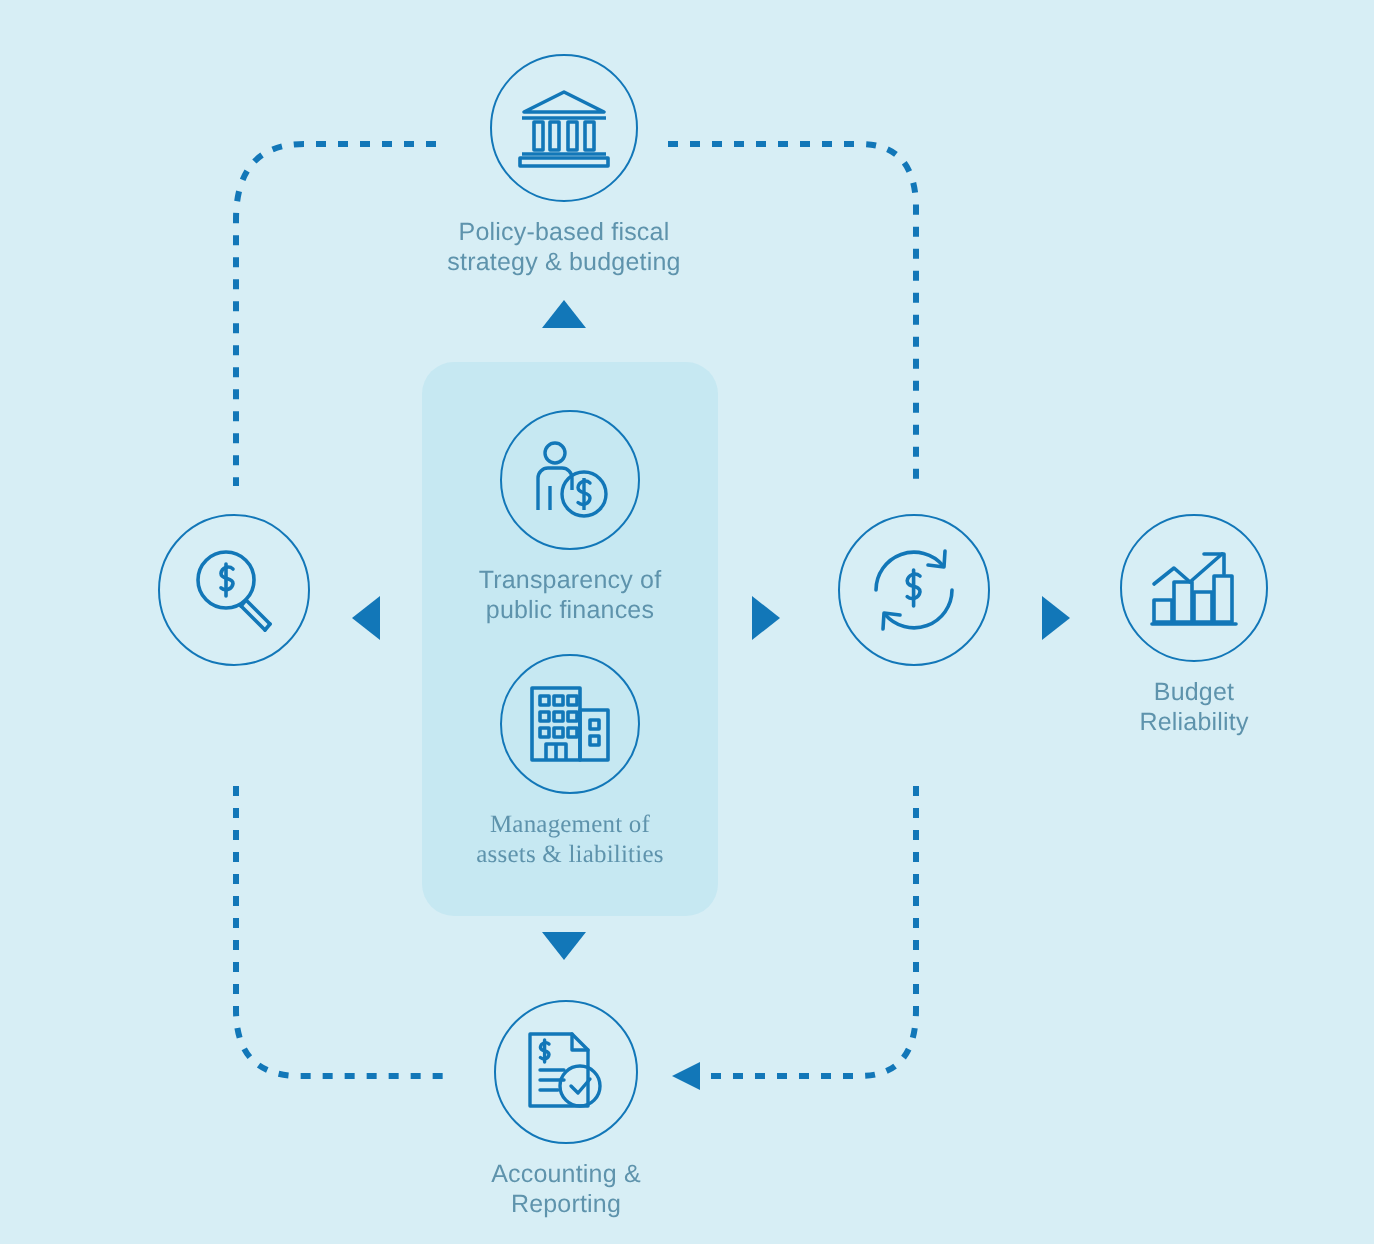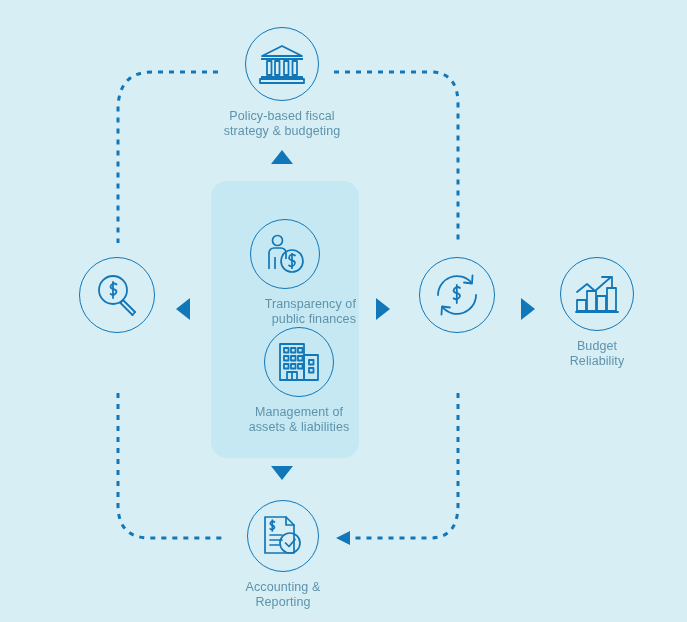--- a/index.html
+++ b/index.html
@@ -35,24 +35,24 @@
     line-height:15px;
     letter-spacing:.1px;
     white-space:pre-line;
   }
   .node.center .label{color:#5e93ac;}
 
   
   #node-policy{left:196px;top:27px;width:172px;}
   #node-policy .circle{width:74px;height:74px;}
 
-  #node-transparency{left:214px;top:219px;width:142px;text-align:right;}
+  #node-transparency{left:214px;top:205px;width:142px;}
   #node-transparency .circle{width:70px;height:70px;}
 
-  #node-assets{left:228px;top:327px;width:142px;}
+  #node-assets{left:214px;top:327px;width:142px;font-family:Liberation Serif, serif;}
   #node-assets .circle{width:70px;height:70px;}
 
   #node-external{left:44px;top:257px;width:146px;}
   #node-external .circle{width:76px;height:76px;}
 
   #node-predict{left:384px;top:257px;width:146px;}
   #node-predict .circle{width:76px;height:76px;}
 
   #node-budget{left:534px;top:257px;width:126px;}
   #node-budget .circle{width:74px;height:74px;}

